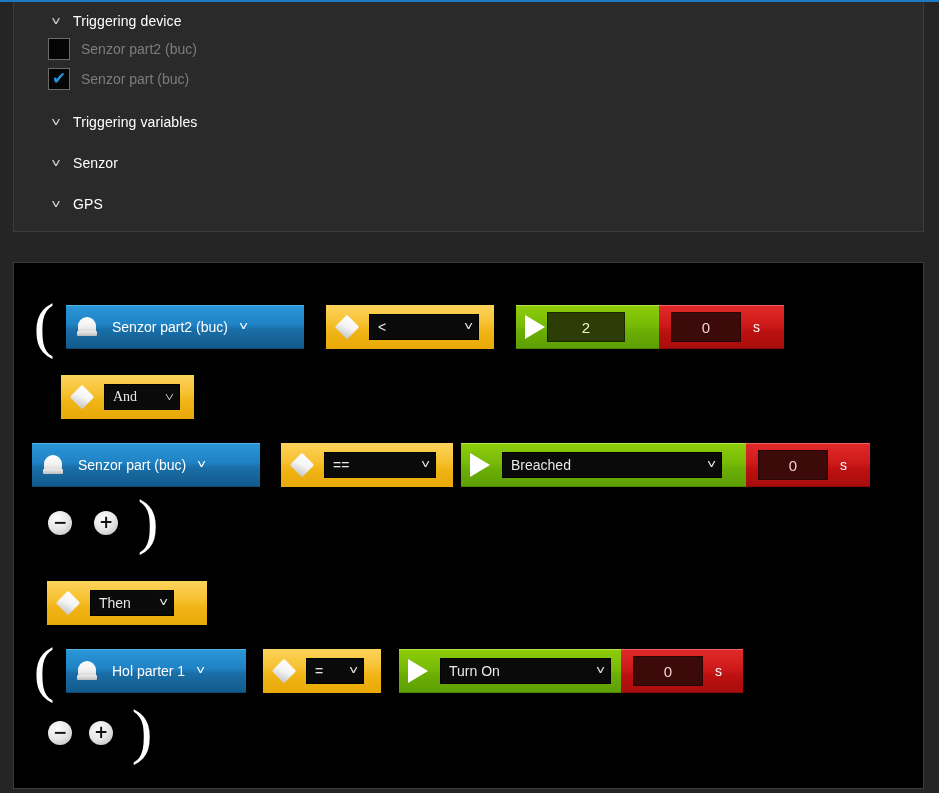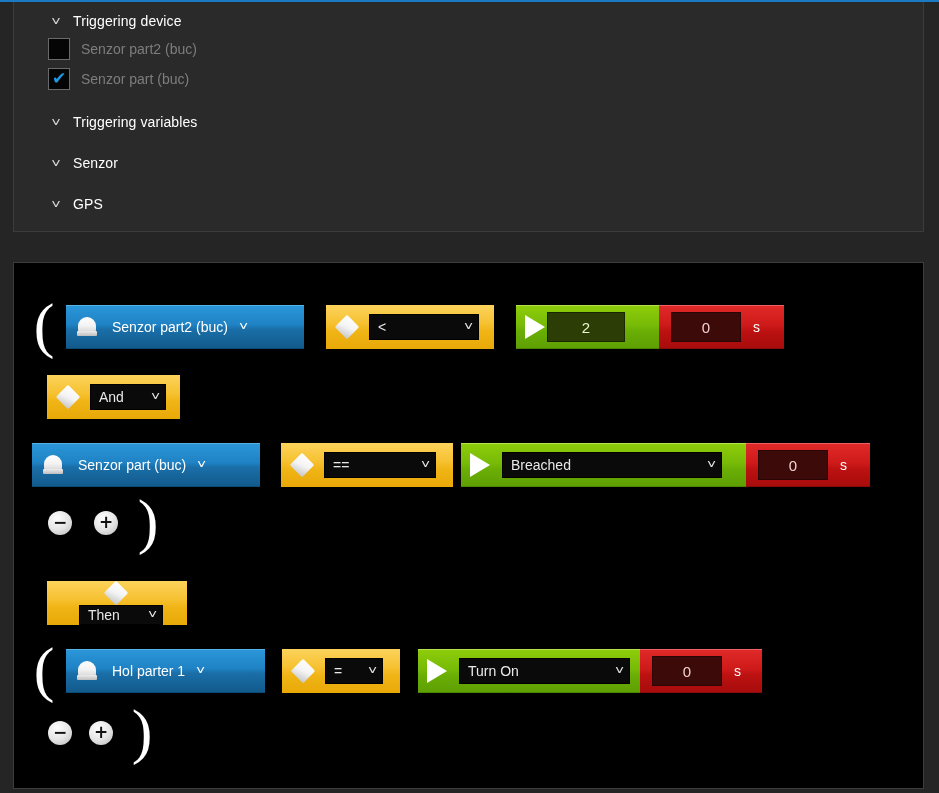--- a/index.html
+++ b/index.html
@@ -250,21 +250,21 @@
         <span class="play-icon"></span>
         <span class="numbox">2</span>
       </div>
 
       <div class="blk timer" style="width:125px;">
         <span class="numbox red">0</span>
         <span class="sunit">s</span>
       </div>
     </div>
 
-    <div class="row" style="top:112px;left:33px;">
+    <div class="row" style="top:112px;left:47px;font-family:Liberation Serif, serif;">
       <div class="blk op" style="width:133px;">
         <span class="diamond-icon"></span>
         <span class="sel" style="width:76px;margin-left:10px;">
           <span class="v">And</span>
           <span class="cv">˅</span>
         </span>
       </div>
     </div>
 
     <div class="row" style="top:180px;left:18px;">
@@ -303,33 +303,33 @@
       <span class="circ">
           <span>−</span>
         </span>
       <span class="circ" style="margin-left:22px;">
           <span>+</span>
         </span>
       <span class="paren" style="margin-left:18px;">)</span>
     </div>
 
     <div class="row" style="top:318px;left:33px;">
-      <div class="blk op" style="width:140px;flex-direction:column;">
+      <div class="blk op" style="width:160px;">
         <span class="diamond-icon"></span>
         <span class="sel" style="width:84px;margin-left:10px;">
           <span class="v">Then</span>
           <span class="cv">˅</span>
         </span>
       </div>
     </div>
 
     <div class="row" style="top:386px;left:18px;">
       <span class="paren">(</span>
 
-      <div class="blk device" style="margin-left:10px;width:199px;">
+      <div class="blk device" style="margin-left:10px;width:180px;">
         <span class="dome-icon">
             <span class="cap"></span>
             <span class="base"></span>
           </span>
         <span class="dtext">Hol parter 1</span>
         <span class="chev-down">˅</span>
       </div>
 
       <div class="blk op" style="margin-left:17px;width:118px;">
         <span class="diamond-icon"></span>

